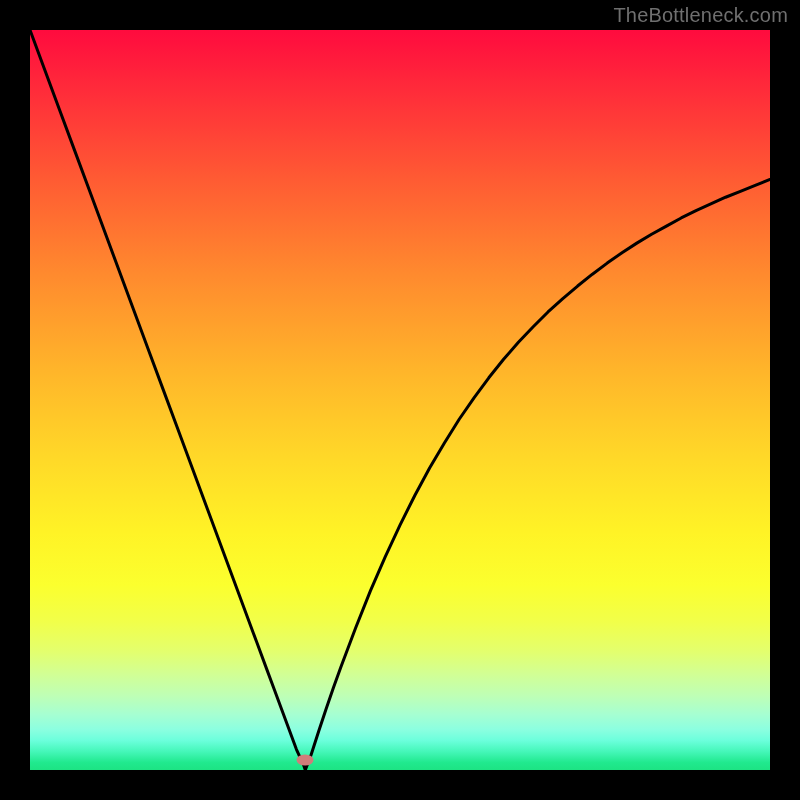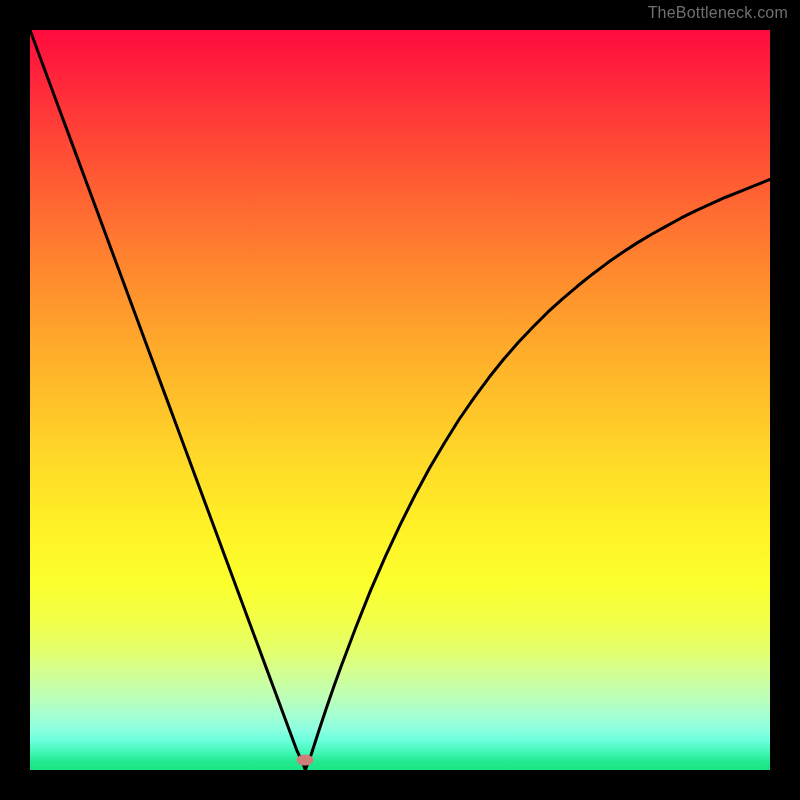--- a/index.html
+++ b/index.html
@@ -60,21 +60,21 @@
     height: 11px;
     border-radius: 50%;
     background: #cf7d7a;
     transform: translate(-50%, -50%);
   }
   .watermark {
     position: absolute;
     top: 4px;
     right: 12px;
     color: #6f6f6f;
-    font-size: 16px;
+    font-size: 20px;
     letter-spacing: 0.2px;
   }
 </style>
 </head>
 <body>
 
 <div class="frame">
   <div class="plot">
     <svg class="curve" viewBox="0 0 740 740" preserveAspectRatio="none">
       <path id="curve-path" d="M0.00 0.00 L14.80 39.96 L29.60 79.92 L44.40 119.88 L59.20 159.84 L74.00 199.80 L88.80 239.76 L103.60 279.72 L118.40 319.68 L133.20 359.64 L148.00 399.60 L162.80 439.56 L177.60 479.52 L192.40 519.48 L207.20 559.44 L222.00 599.40 L236.80 639.36 L244.20 659.34 L251.60 679.32 L259.00 699.30 L266.40 719.28 L273.80 735.56 L275.28 740.00 L281.20 724.46 L288.60 701.52 L296.00 679.32 L303.40 657.86 L310.80 637.14 L325.60 597.92 L340.40 560.92 L355.20 526.88 L370.00 495.06 L384.80 465.46 L399.60 438.08 L414.40 412.92 L429.20 389.24 L444.00 367.78 L458.80 347.80 L473.60 329.30 L488.40 312.28 L503.20 296.74 L518.00 281.94 L532.80 268.62 L547.60 256.04 L562.40 244.20 L577.20 233.10 L592.00 222.74 L606.80 213.12 L621.60 204.24 L636.40 196.10 L651.20 187.96 L666.00 180.56 L680.80 173.90 L695.60 167.24 L710.40 161.32 L725.20 155.40 L740.00 149.48" fill="none" stroke="#000" stroke-width="3" stroke-linejoin="round" stroke-linecap="round"></path>

